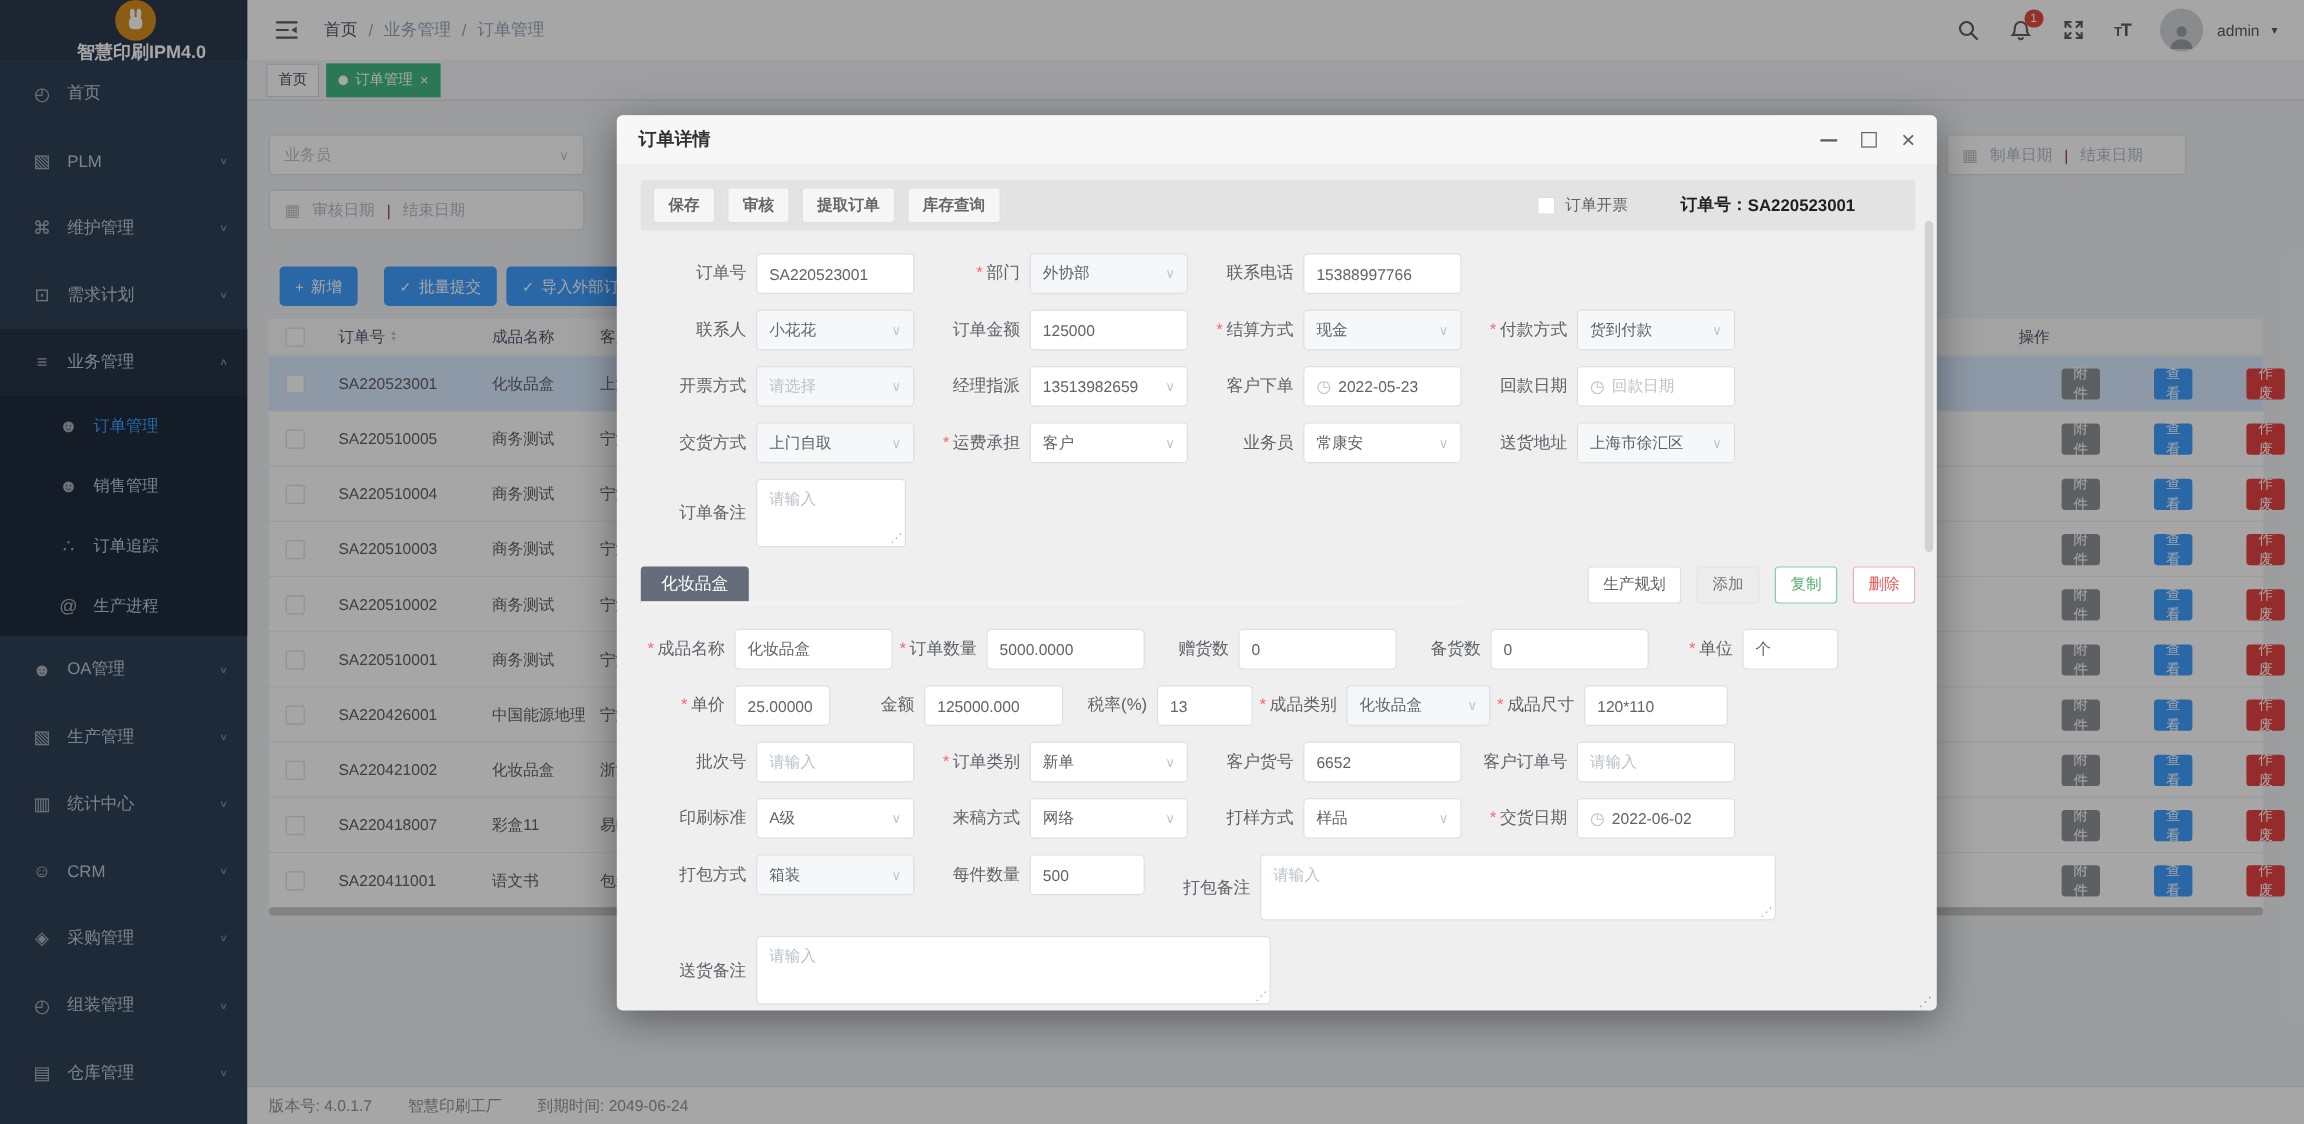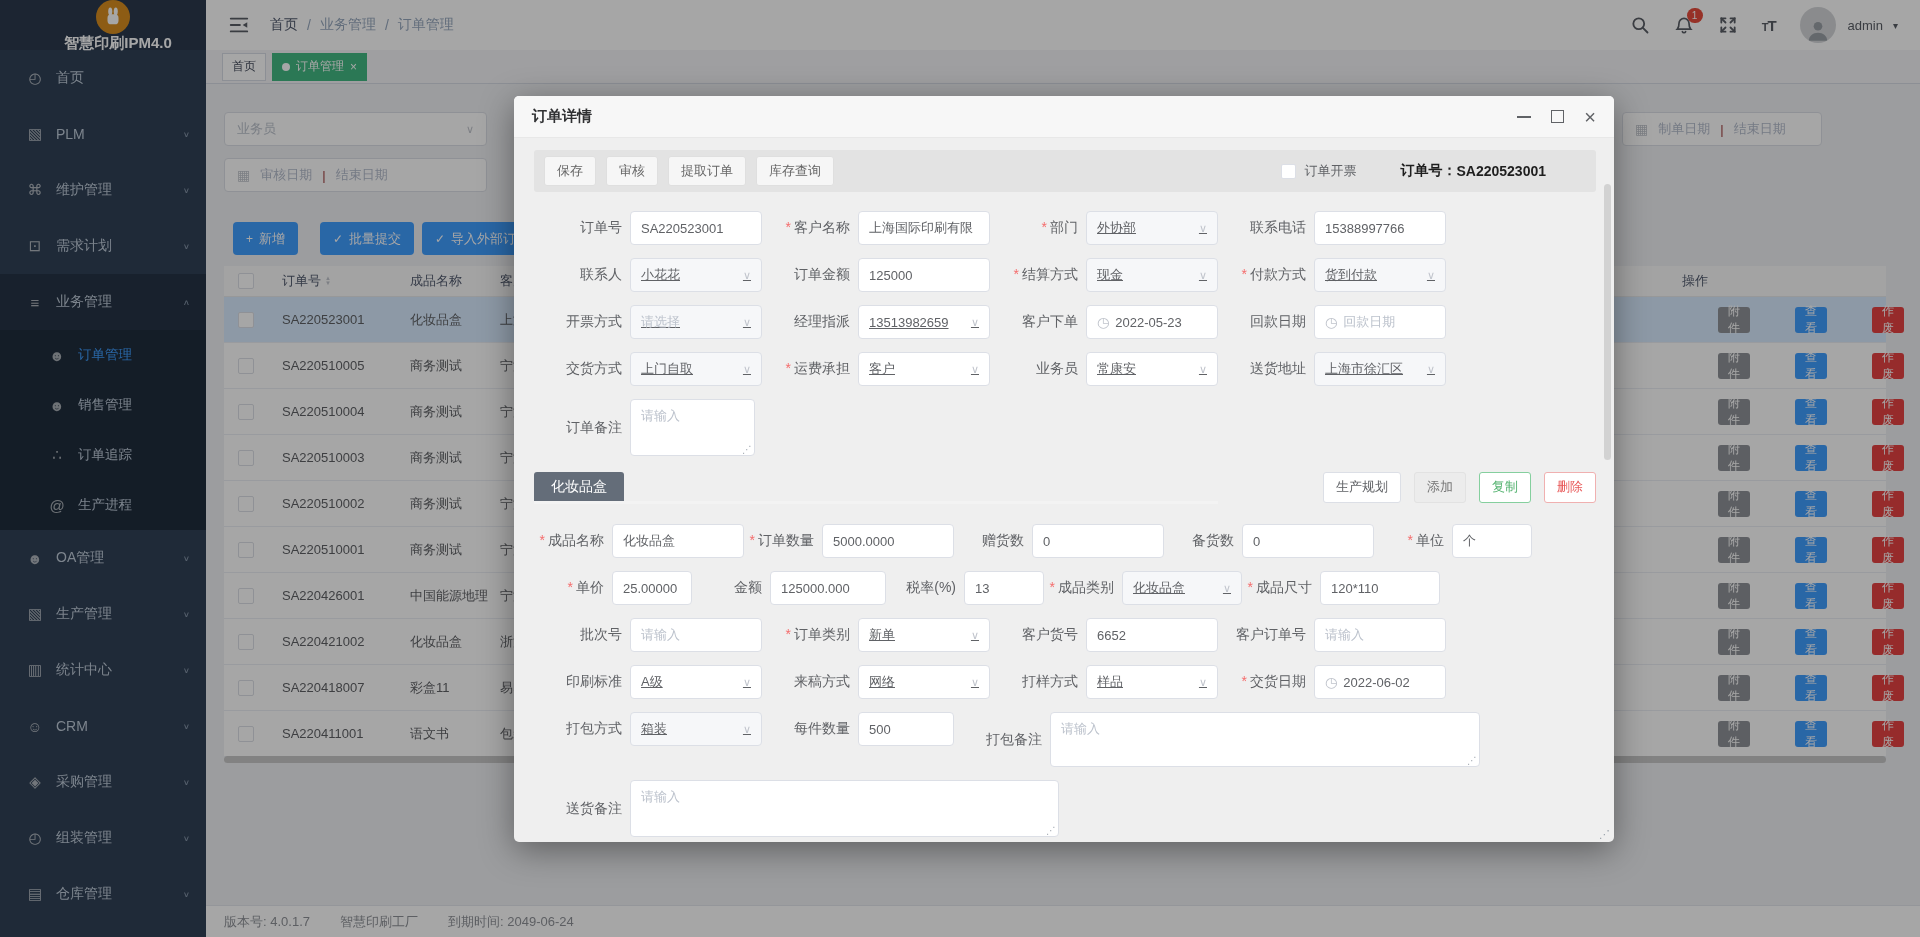--- a/index.html
+++ b/index.html
@@ -83,34 +83,34 @@
   .mask{position:absolute;inset:0;background:rgba(0,0,0,.35);z-index:20;}
   .modal{position:absolute;left:514px;top:96px;width:1100px;height:746px;background:#efefef;border-radius:5px;box-shadow:0 8px 34px rgba(0,0,0,.4);z-index:30;overflow:hidden;}
   .mhead{height:42px;background:#f7f7f7;display:flex;align-items:center;padding:0 18px;border-bottom:1px solid #e8e8e8;box-sizing:border-box;}
   .mtitle{font-size:15px;color:#303133;font-weight:bold;}
   .mctrls{margin-left:auto;display:flex;align-items:center;gap:20px;}
   .mmin{width:14px;height:2px;background:#606266;cursor:pointer;}
   .mmax{width:11px;height:11px;border:1.6px solid #606266;cursor:pointer;}
   .mclose{font-size:20px;color:#606266;line-height:1;cursor:pointer;}
   .mbody{position:relative;height:704px;padding:12px 18px 0 20px;box-sizing:border-box;}
   .mtoolbar{height:42px;background:#e3e3e3;border-radius:3px;display:flex;align-items:center;padding:0 10px;gap:10px;}
-  .tbtn{height:30px;padding:0 12px;background:#f6f6f6;border:1px solid #dfdfdf;border-radius:3px;font-size:13px;color:#666;cursor:pointer;}
+  .tbtn{height:30px;padding:0 12px;background:#f6f6f6;border:1px solid #dfdfdf;border-radius:3px;font-size:13px;color:#666;cursor:pointer;font-weight:bold;}
   .inv{margin-left:auto;display:flex;align-items:center;gap:8px;}
   .chkbox{width:15px;height:15px;background:#fff;border:1px solid #dcdfe6;border-radius:2px;cursor:pointer;box-sizing:border-box;}
   .invlbl{font-size:13px;color:#606266;}
   .ono{display:flex;align-items:center;margin:0 40px 0 34px;font-size:14px;color:#1f1f1f;font-weight:bold;}
 
   .oform{margin-top:19px;}
   .frow{display:flex;align-items:flex-start;margin-bottom:13px;}
   .f{display:flex;align-items:center;}
   .lbl{width:88px;text-align:right;font-size:14px;color:#606266;padding-right:8px;white-space:nowrap;flex:0 0 88px;box-sizing:content-box;}
   .cols5 .lbl{width:70px;flex:0 0 70px;}
   .req::before{content:"*";color:#f56c6c;margin-right:3px;}
   .ctl{height:34px;width:132px;background:#fff;border:1px solid #dcdfe6;border-radius:4px;display:flex;align-items:center;padding:0 10px;font-size:13px;color:#606266;box-sizing:border-box;overflow:hidden;white-space:nowrap;cursor:text;}
-  .ctl.select{background:#f6f7f9;justify-content:space-between;cursor:pointer;text-decoration:underline;}
+  .ctl.select{background:#f6f7f9;justify-content:space-between;cursor:pointer;}
   .ctl.select.white{background:#fff;}
   .ctl.date .clk{color:#c0c4cc;margin-right:6px;font-size:14px;}
   .ph{color:#bcc2cc;}
   .w80{width:80px;}  .w116{width:116px;} .w120{width:120px;} .w72{width:96px;}
   .txa{position:relative;width:125px;height:57px;background:#fff;border:1px solid #dcdfe6;border-radius:4px;padding:7px 10px;font-size:13px;box-sizing:border-box;cursor:text;}
   .txa.wide{width:430px;height:55px;}
   .txa .rz{position:absolute;right:2px;bottom:0;font-size:10px;color:#a7adb5;}
 
   .psec{margin-top:14px;}
   .ptabs{position:relative;display:flex;align-items:center;height:34px;}
@@ -510,26 +510,20 @@
 
       <div class="oform">
         <div class="frow">
           <span class="f">
               <span class="lbl">订单号</span>
             <span class="ctl">
                 <span>SA220523001</span>
               </span>
             </span>
           <span class="f">
-              <span class="lbl req">客户名称</span>
-            <span class="ctl">
-                <span>上海国际印刷有限</span>
-              </span>
-            </span>
-          <span class="f">
               <span class="lbl req">部门</span>
             <span class="ctl select">
                 <span>外协部</span>
                 <span class="chev">∨</span>
               </span>
             </span>
           <span class="f">
               <span class="lbl">联系电话</span>
             <span class="ctl">
                 <span>15388997766</span>

